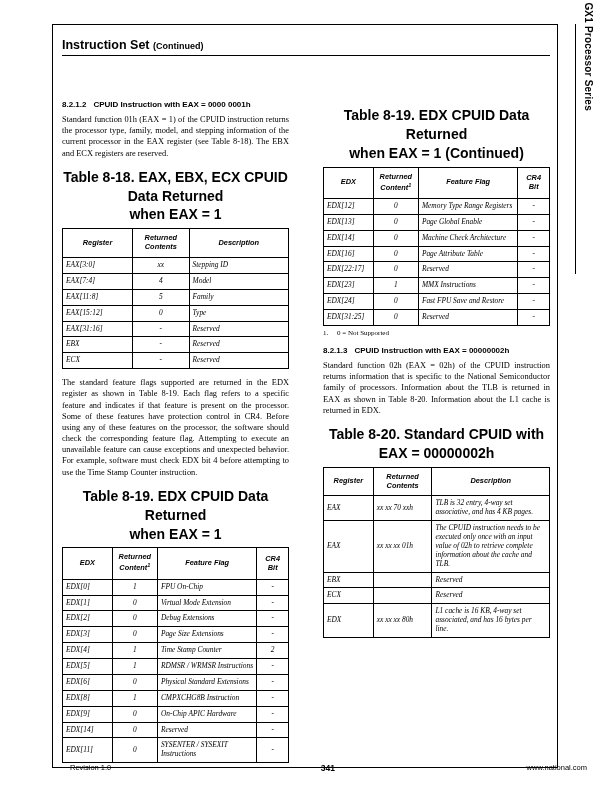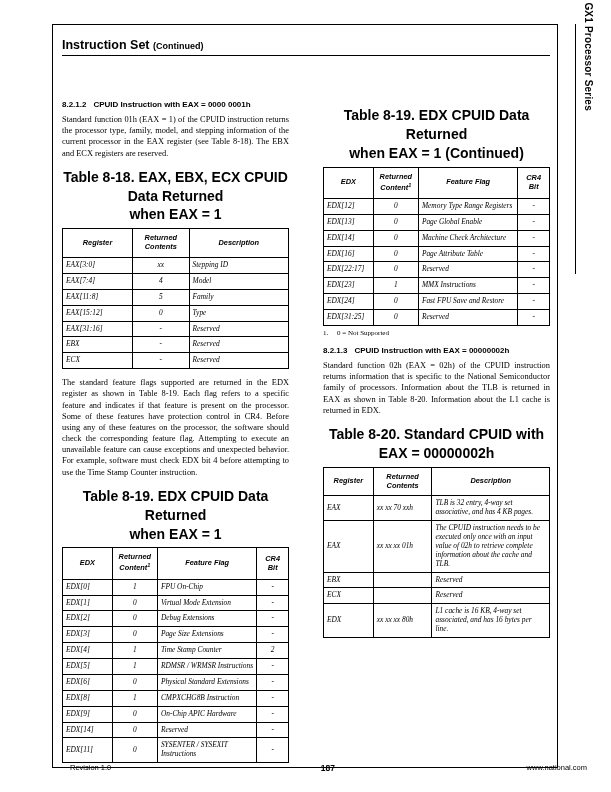--- a/index.html
+++ b/index.html
@@ -460,17 +460,17 @@
           </tbody>
         </table>
 
       </div>
 
     </div>
   </div>
 
   <div class="footer">
     <span>Revision 1.0</span>
-    <span class="pg">187</span>
+    <span class="pg">341</span>
     <span>www.national.com</span>
   </div>
 
 </div>
 
 </body></html>

